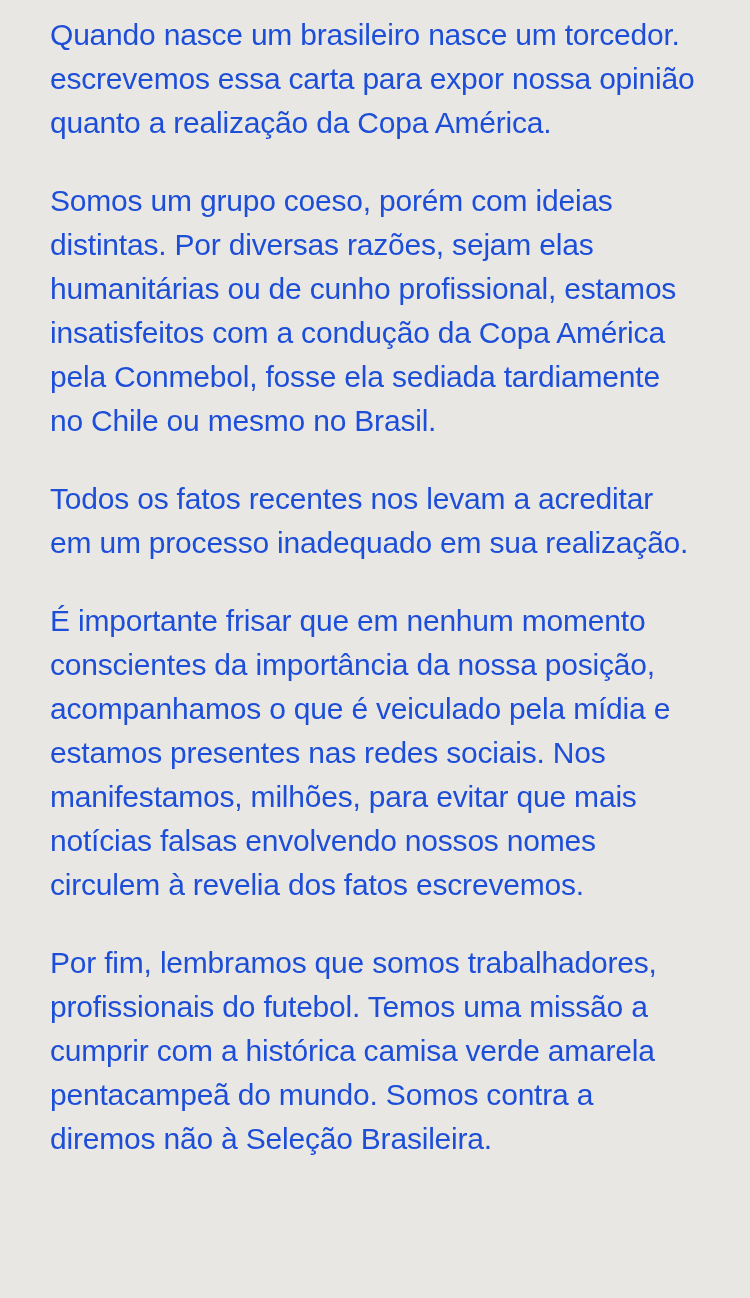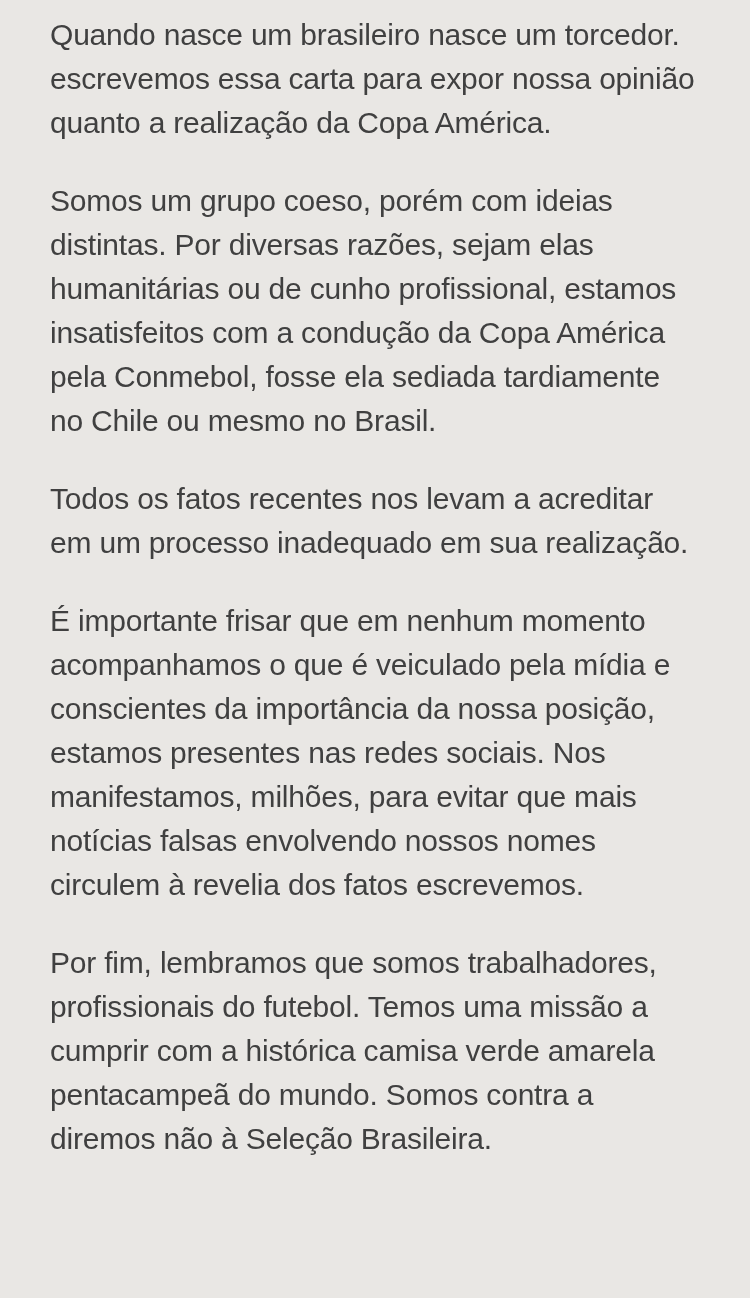--- a/index.html
+++ b/index.html
@@ -11,21 +11,21 @@
     overflow: hidden;
   }
   .letter {
     box-sizing: border-box;
     width: 750px;
     height: 1298px;
     padding: 13px 40px 0 50px;
     font-family: "Liberation Sans", sans-serif;
     font-size: 30px;
     line-height: 44px;
-    color: #404040;
+    color: #1d4ed8;
     letter-spacing: -0.2px;
   }
   .paragraph {
     margin: 0 0 34px 0;
   }
   .paragraph:last-child {
     margin-bottom: 0;
   }
   .line {
     white-space: nowrap;
@@ -51,22 +51,22 @@
     <div class="line">no Chile ou mesmo no Brasil.</div>
   </div>
 
   <div class="paragraph">
     <div class="line">Todos os fatos recentes nos levam a acreditar</div>
     <div class="line">em um processo inadequado em sua realização.</div>
   </div>
 
   <div class="paragraph">
     <div class="line">É importante frisar que em nenhum momento</div>
+    <div class="line">conscientes da importância da nossa posição,</div>
     <div class="line">acompanhamos o que é veiculado pela mídia e</div>
-    <div class="line">conscientes da importância da nossa posição,</div>
     <div class="line">estamos presentes nas redes sociais. Nos</div>
     <div class="line">manifestamos, milhões, para evitar que mais</div>
     <div class="line">notícias falsas envolvendo nossos nomes</div>
     <div class="line">circulem à revelia dos fatos escrevemos.</div>
   </div>
 
   <div class="paragraph">
     <div class="line">Por fim, lembramos que somos trabalhadores,</div>
     <div class="line">profissionais do futebol. Temos uma missão a</div>
     <div class="line">cumprir com a histórica camisa verde amarela</div>

